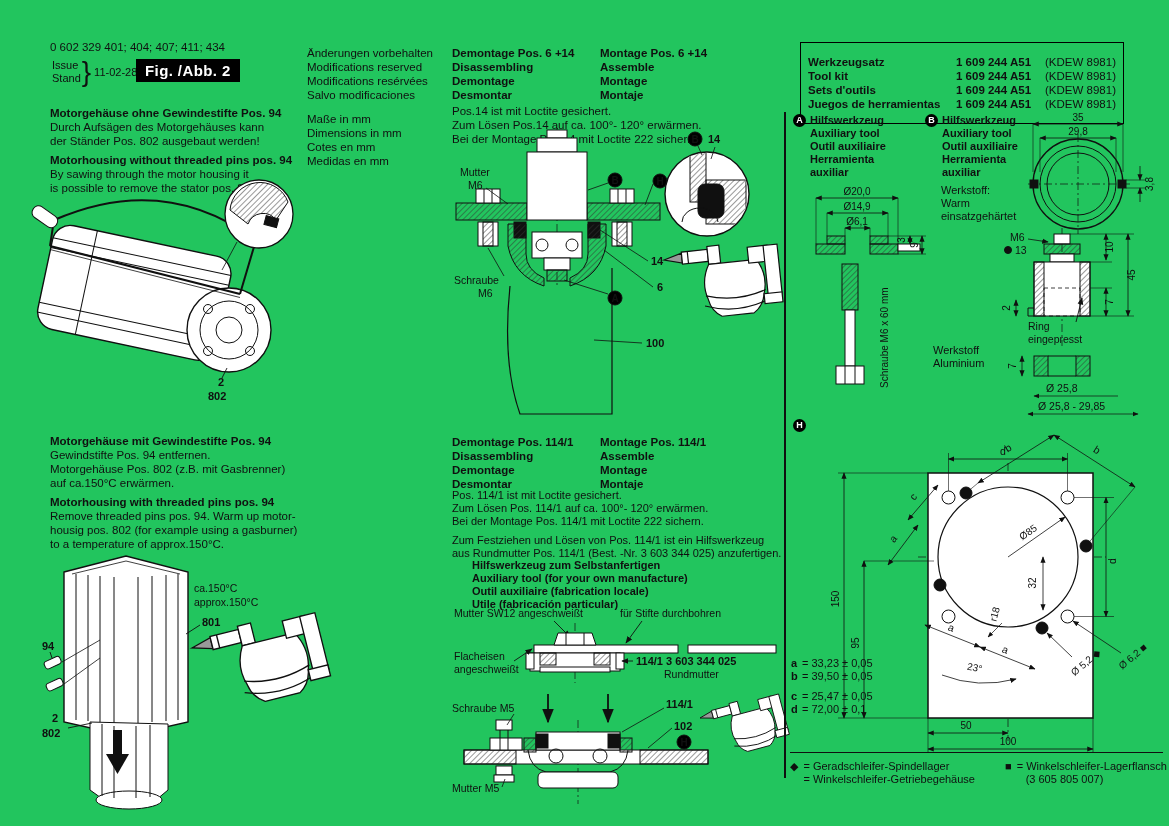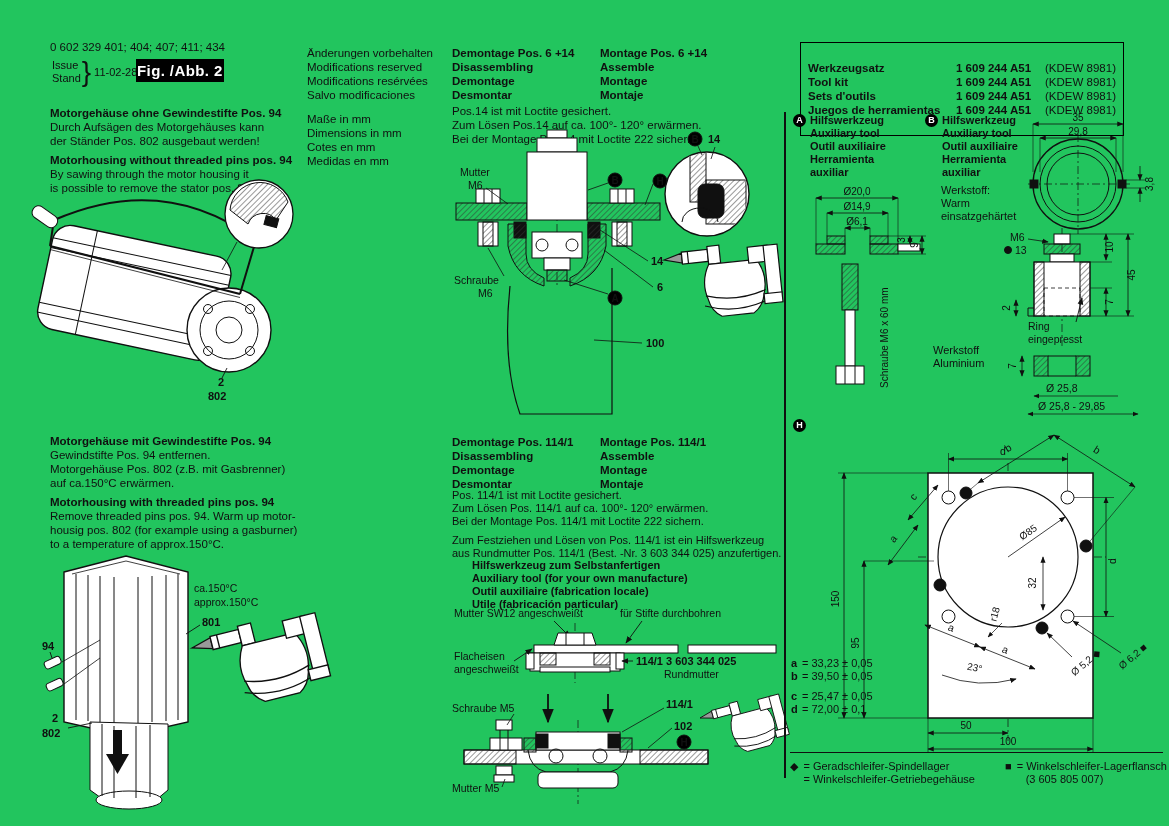--- a/index.html
+++ b/index.html
@@ -3,24 +3,24 @@
 <meta charset="utf-8">
 <style>
   *{box-sizing:border-box}
   body{margin:0;background:#fff}
   #page{position:relative;width:1169px;height:826px;background:#22c55e;
         font-family:"Liberation Sans","DejaVu Sans",sans-serif;color:#101010;overflow:hidden}
   .abs{position:absolute}
   .t{font-size:11.5px;line-height:14px}
   .ts{font-size:11px;line-height:13px}
   .b{font-weight:700}
-  .figbox{background:#000;color:#fff;font-weight:700;font-size:15px;padding:3px 1px;letter-spacing:.4px}
+  .figbox{background:#000;color:#fff;font-weight:700;font-size:15px;padding:3px 9px;letter-spacing:.4px}
   .badge{display:inline-block;flex:none;width:13px;height:13px;border-radius:50%;background:#000;color:#fff;
          font-size:9px;font-weight:700;text-align:center;line-height:13px;margin-right:4px}
-  .tkbox{border:1.8px solid #000;padding:18px 7px}
+  .tkbox{border:1.8px solid #000;padding:12px 7px}
   .tkrow{display:flex;line-height:14px;font-size:11.5px;white-space:nowrap}
   .tkname{width:148px;font-weight:700}
   .tknum{font-weight:700}
   .tkcode{font-weight:400;margin-left:14px}
   .hdr2{display:flex}
   .hdr2 .c1{width:148px}
   .vrule{width:1.5px;background:#101010}
   .hrule{height:1px;background:#101010}
   svg{overflow:visible}
   svg text{font-family:"Liberation Sans","DejaVu Sans",sans-serif;font-size:10px;fill:#101010;stroke:none}

